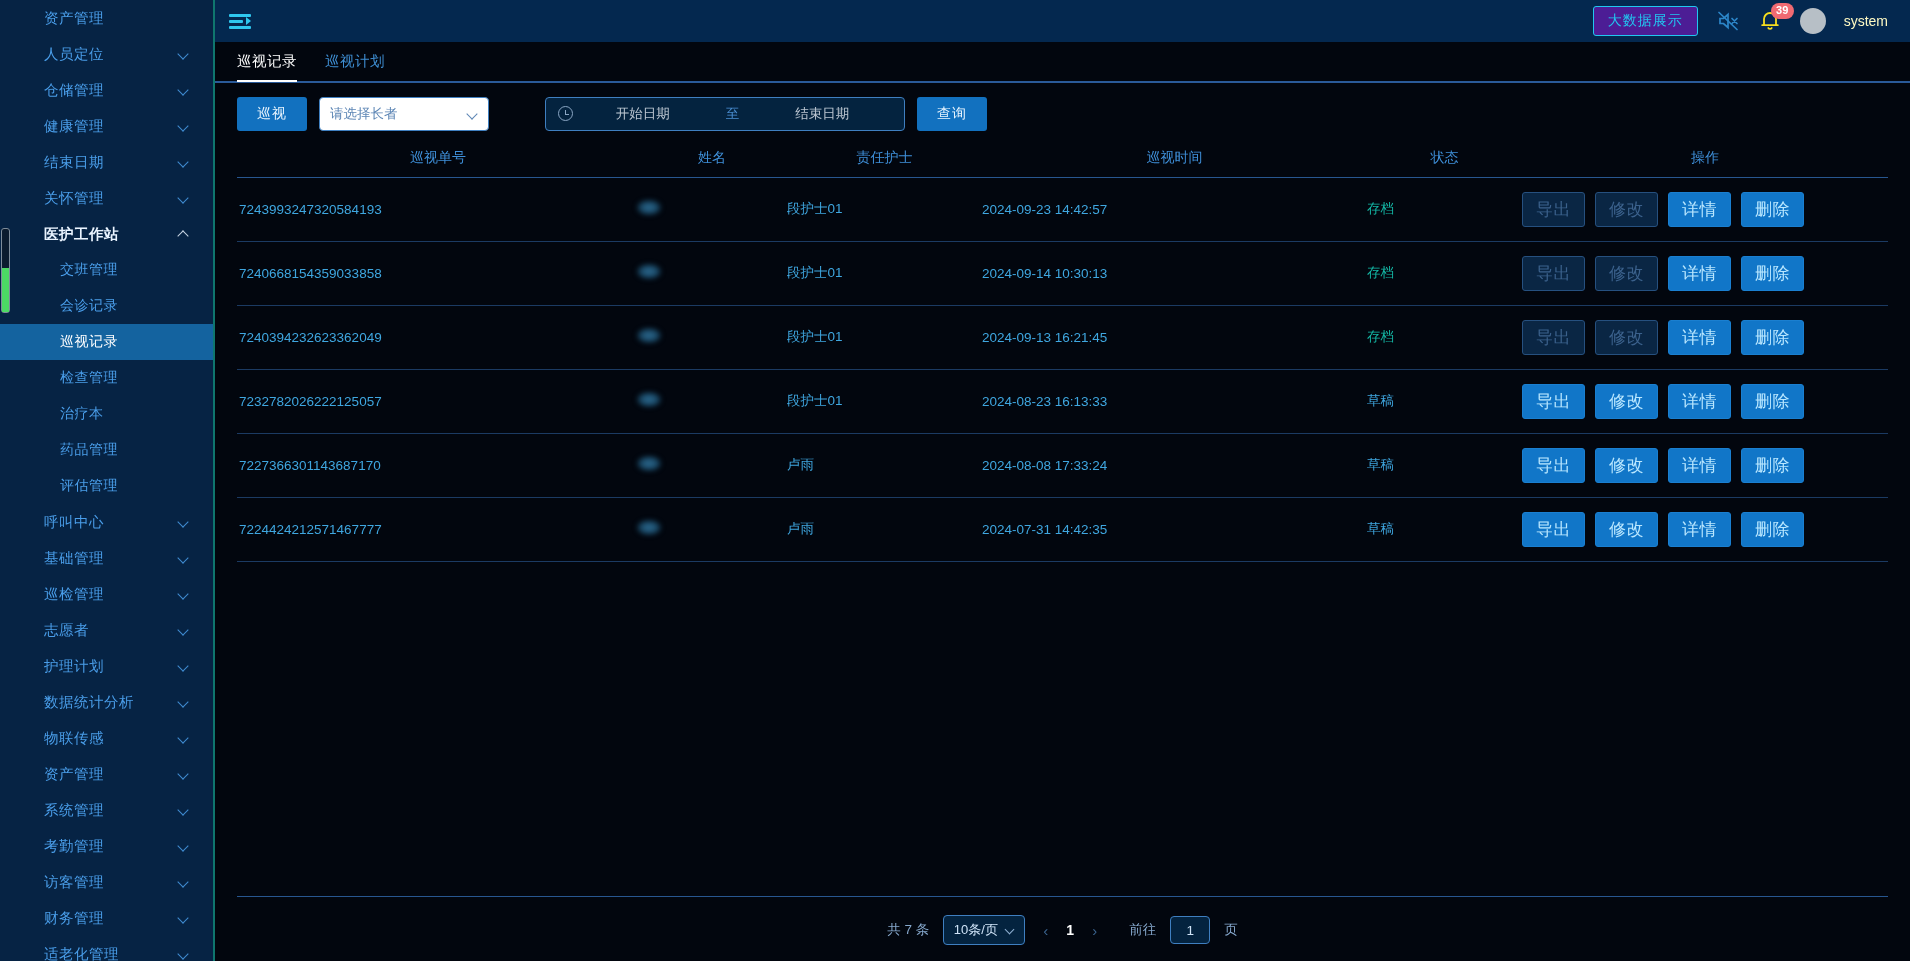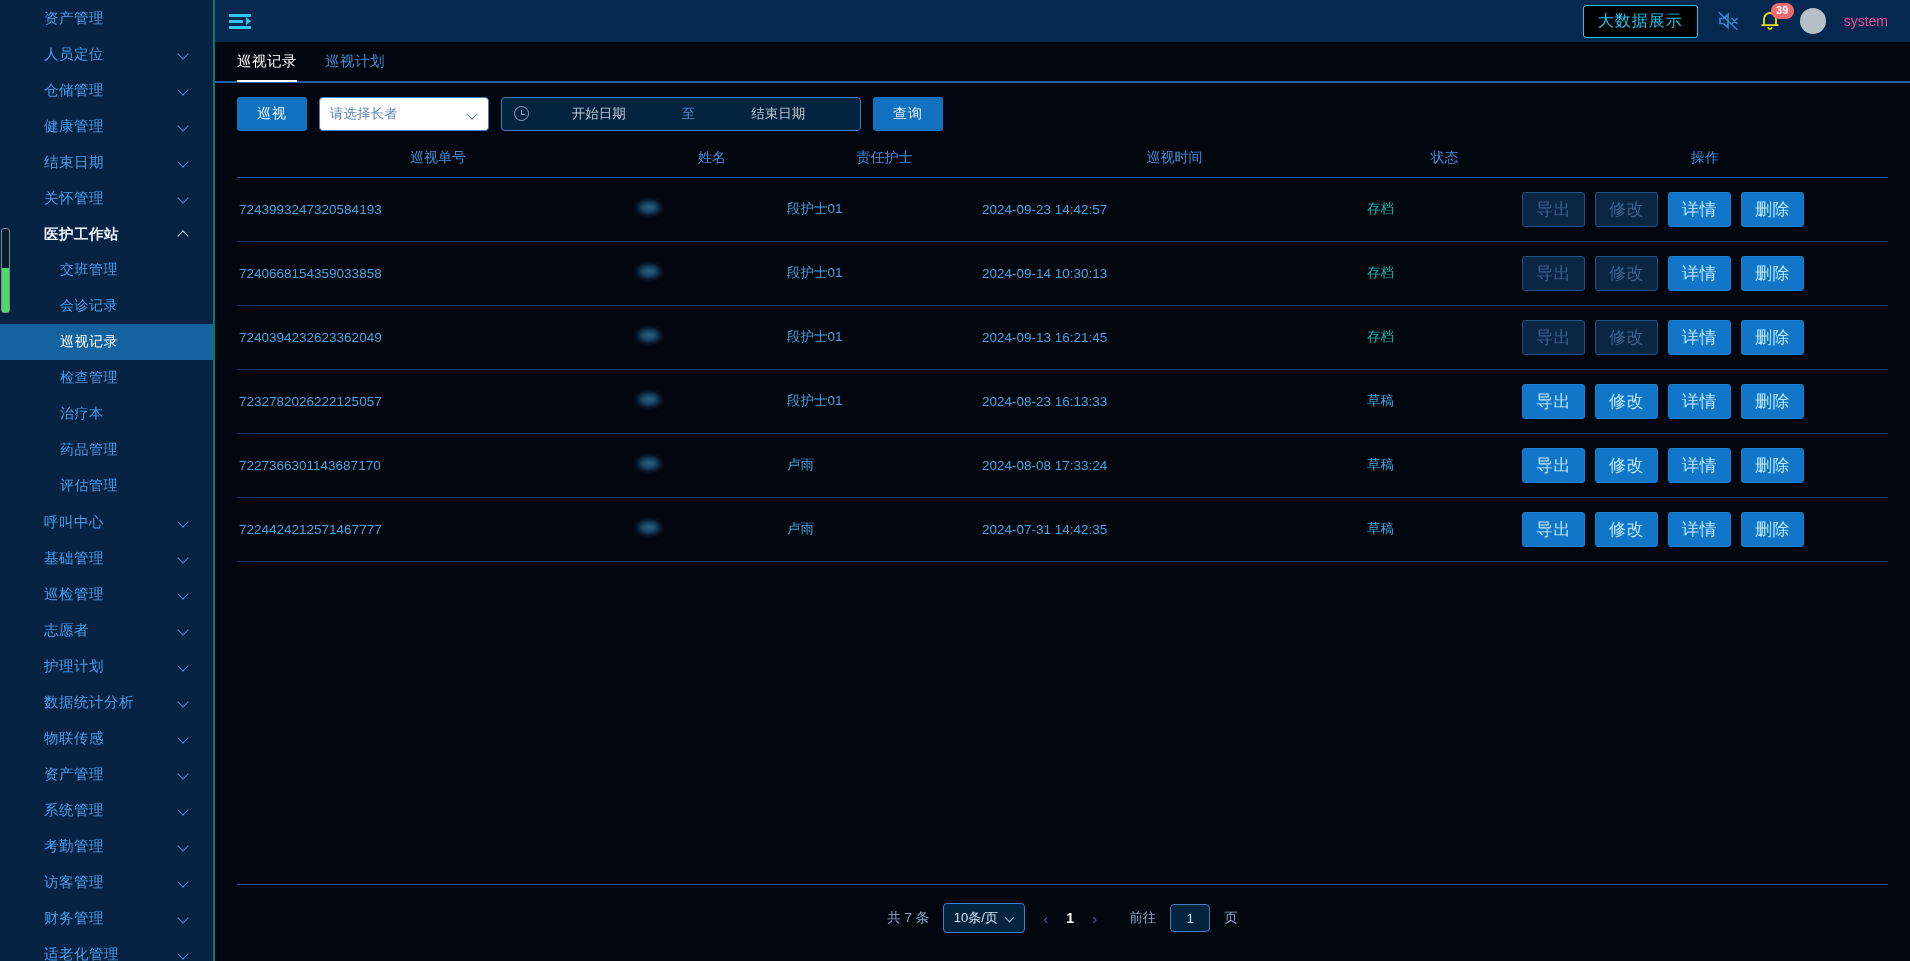--- a/index.html
+++ b/index.html
@@ -69,33 +69,33 @@
   .burger i:nth-child(1) { top: 2px; width: 22px; }
   .burger i:nth-child(2) { top: 8px; width: 14px; }
   .burger i:nth-child(3) { top: 14px; width: 22px; }
   .burger .arrow {
     position: absolute; right: 0px; top: 5px; width: 0; height: 0;
     border-top: 4px solid transparent; border-bottom: 4px solid transparent;
     border-left: 5px solid #2fc8ef;
   }
   .topbar-right { margin-left: auto; display: flex; align-items: center; gap: 18px; }
   .bigdata-btn {
-    border: 1px solid #21c7f0; color: #21c7f0; background: #000000;
-    font-size: 16px; padding: 5px 14px; border-radius: 3px; cursor: pointer;
+    border: 1px solid #21c7f0; color: #21c7f0; background: #4c1d95;
+    font-size: 14px; padding: 5px 14px; border-radius: 3px; cursor: pointer;
     letter-spacing: 1px;
   }
   .mute-icon { width: 24px; height: 24px; position: relative; cursor: pointer; }
   .bell-wrap { position: relative; width: 24px; height: 26px; cursor: pointer; }
   .badge {
     position: absolute; left: 13px; top: -5px; background: #f06a72; color: #fff;
     font-size: 11px; line-height: 15px; height: 16px; min-width: 23px; text-align: center;
     border-radius: 9px; padding: 0 4px; font-weight: bold;
   }
   .avatar { width: 26px; height: 26px; border-radius: 50%; background: #b7bfc6; }
-  .username { color: #ec4899; font-size: 14px; }
+  .username { color: #fef9c3; font-size: 14px; }
 
   
   .tabs-wrap { background: #02060e; padding: 0 22px; position: relative; }
   .tabs { display: flex; gap: 28px; height: 39px; align-items: flex-end; }
   .tab {
     font-size: 14.5px; color: #3f8fd4; padding-bottom: 10px; cursor: pointer;
     position: relative; letter-spacing: .5px;
   }
   .tab.active { color: #ffffff; }
   .tab.active::after {
@@ -117,21 +117,21 @@
   }
   .select-box .caret { margin-left: auto; width: 10px; height: 10px; position: relative; }
   .select-box .caret::before {
     content: ""; position: absolute; left: 0; top: 1px; width: 7px; height: 7px;
     border-right: 1.5px solid #5d86b5; border-bottom: 1.5px solid #5d86b5;
     transform: rotate(45deg);
   }
   .date-box {
     width: 360px; height: 34px; border: 1px solid #3f7fc0; border-radius: 4px;
     background: #04233f; display: flex; align-items: center; padding: 0 12px; gap: 0;
-    font-size: 13.5px; cursor: pointer;
+    font-size: 13.5px; cursor: pointer; margin-left: 44px;
   }
   .date-box .clock { width: 15px; height: 15px; border: 1.4px solid #8aa6c4; border-radius: 50%; position: relative; }
   .date-box .clock::before { content:""; position:absolute; left:5.5px; top:2.5px; width:1.3px; height:5px; background:#8aa6c4; }
   .date-box .clock::after { content:""; position:absolute; left:6px; top:7px; width:4px; height:1.3px; background:#8aa6c4; }
   .date-box .ph { color: #bdc7d2; flex: 1; text-align: center; }
   .date-box .sep { color: #4a8ed1; width: 40px; text-align: center; }
 
   
   .table-area { flex: 1; padding: 0 22px; overflow: hidden; position: relative; }
   table { width: 100%; border-collapse: collapse; table-layout: fixed; }
@@ -163,21 +163,21 @@
     border: 1px solid #1a7fd0; background: #1176c8; color: #b9e7ff; letter-spacing: .5px;
   }
   .op-btn.disabled {
     background: #0a2644; border: 1px solid #26507f; color: #3b618c; cursor: not-allowed;
   }
 
   
   .pager-wrap { border-top: 1.5px solid #27568f; margin: 0 22px; }
   .pager {
     display: flex; justify-content: center; align-items: center; gap: 14px;
-    padding: 18px 0 28px 0; font-size: 13.5px; color: #86a8cd;
+    padding: 18px 0 16px 0; font-size: 13.5px; color: #86a8cd;
   }
   .pg-total { color: #86a8cd; }
   .pg-size {
     width: 82px; height: 30px; border: 1px solid #3f7fc0; border-radius: 4px;
     background: #04233f; display: flex; align-items: center; justify-content: center;
     color: #cfe3f7; font-size: 13px; gap: 8px; cursor: pointer;
   }
   .pg-size .caret { width: 9px; height: 9px; position: relative; }
   .pg-size .caret::before {
     content: ""; position: absolute; left: 0; top: 0; width: 6px; height: 6px;

